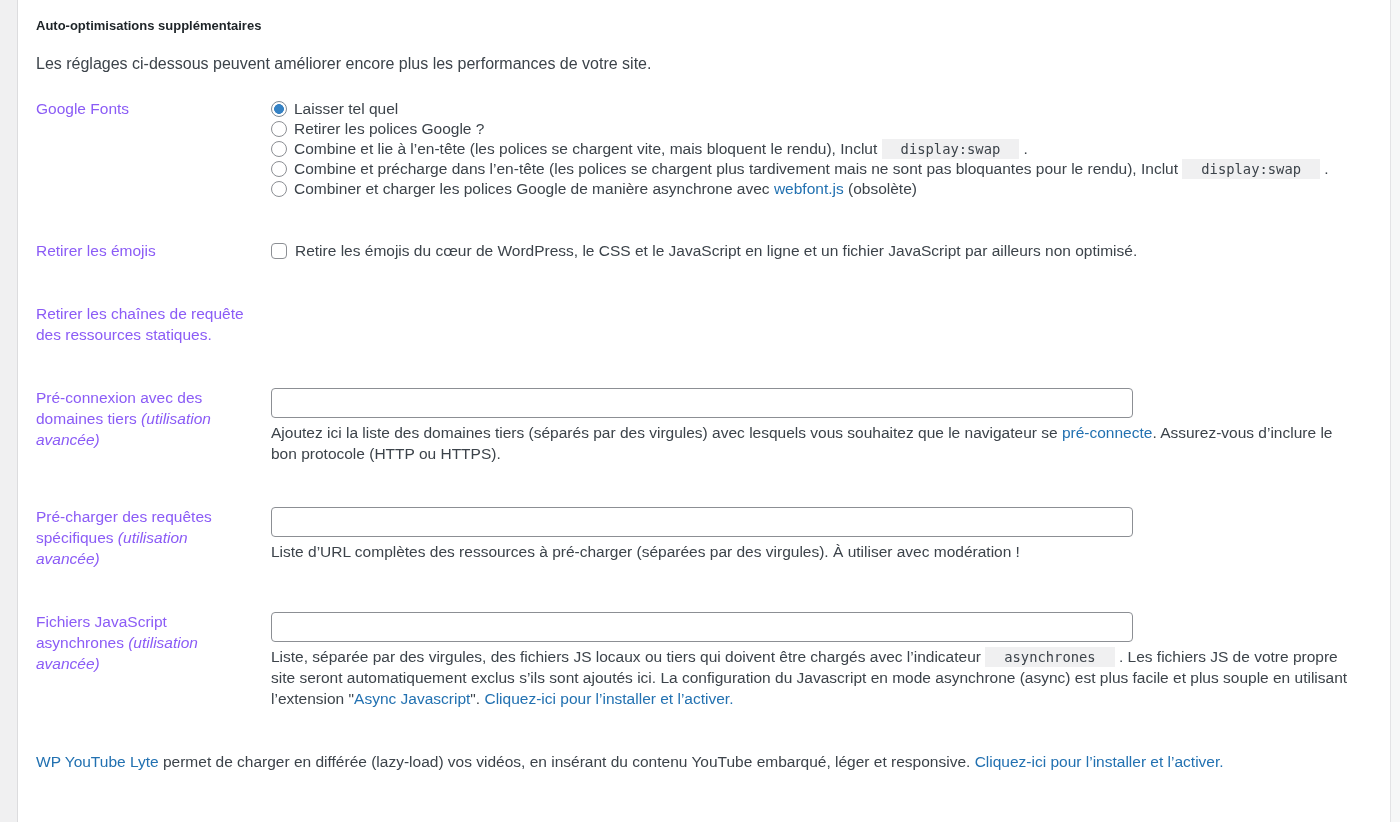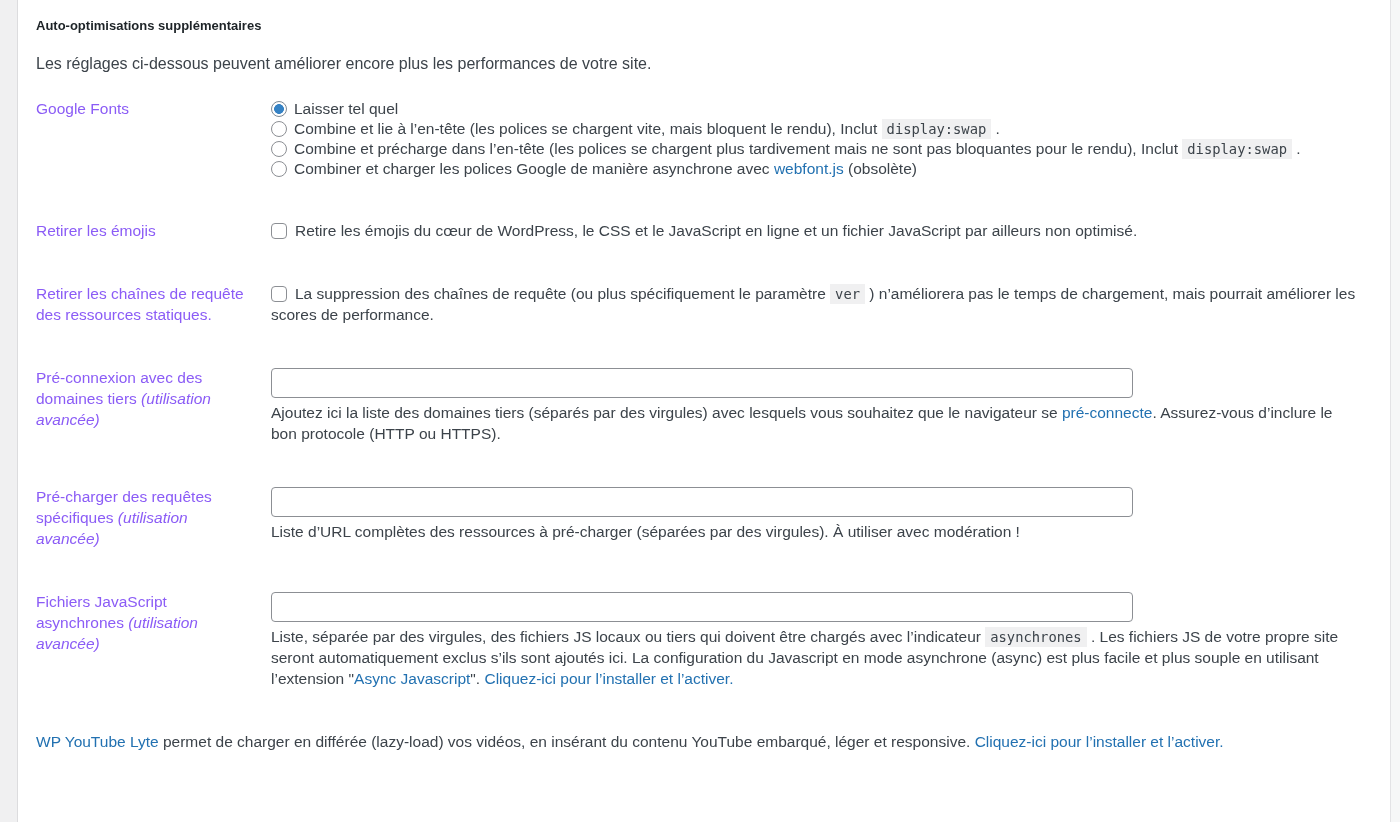--- a/index.html
+++ b/index.html
@@ -70,21 +70,21 @@
     width: 16px; height: 16px; margin-right: 8px;
     border: 1px solid #8c8f94; border-radius: 4px;
     background: #fff;
   }
   .check-line { line-height: 1.35; }
 
   code {
     font-family: "DejaVu Sans Mono", "Liberation Mono", monospace;
     font-size: 13.8px;
     background: #f0f0f1;
-    padding: 2px 5px;
+    padding: 2px 19px;
     color: #3c434a;
   }
   a { color: #2271b1; cursor: pointer; }
 
   input.text-input {
     display: block;
     width: 862px; max-width: 100%;
     height: 30px;
     border: 1px solid #8c8f94;
     border-radius: 4px;
@@ -109,20 +109,23 @@
 
     <div class="form-table">
 
       <div class="row">
         <div class="th">Google Fonts</div>
         <div class="td">
           <label class="option">
             <span class="radio checked"></span><span>Laisser tel quel</span>
           </label>
           <label class="option">
+            <span class="radio"></span><span>Retirer les polices Google ?</span>
+          </label>
+          <label class="option">
             <span class="radio"></span><span>Combine et lie à l’en-tête (les polices se chargent vite, mais bloquent le rendu), Inclut </span><code>display:swap</code><span> .</span>
           </label>
           <label class="option">
             <span class="radio"></span><span>Combine et précharge dans l’en-tête (les polices se chargent plus tardivement mais ne sont pas bloquantes pour le rendu), Inclut </span><code>display:swap</code><span> .</span>
           </label>
           <label class="option">
             <span class="radio"></span><span>Combiner et charger les polices Google de manière asynchrone avec </span><a>webfont.js</a><span> (obsolète)</span>
           </label>
         </div>
       </div>
@@ -131,25 +134,20 @@
         <div class="th">Retirer les émojis</div>
         <div class="td">
           <label class="check-line">
             <span class="checkbox"></span><span>Retire les émojis du cœur de WordPress, le CSS et le JavaScript en ligne et un fichier JavaScript par ailleurs non optimisé.</span>
           </label>
         </div>
       </div>
 
       <div class="row">
         <div class="th">Retirer les chaînes de requête des ressources statiques.</div>
-        <div class="td">
-          <label class="check-line">
-            <span class="checkbox"></span><span>La suppression des chaînes de requête (ou plus spécifiquement le paramètre </span><code>ver</code><span> ) n’améliorera pas le temps de chargement, mais pourrait améliorer les scores de performance.</span>
-          </label>
-        </div>
       </div>
 
       <div class="row">
         <div class="th"><span>Pré-connexion avec des domaines tiers </span><em>(utilisation avancée)</em></div>
         <div class="td">
           <input type="text" class="text-input" value="" style="">
           <p class="desc"><span>Ajoutez ici la liste des domaines tiers (séparés par des virgules) avec lesquels vous souhaitez que le navigateur se </span><a>pré-connecte</a><span>. Assurez-vous d’inclure le bon protocole (HTTP ou HTTPS).</span></p>
         </div>
       </div>
 

